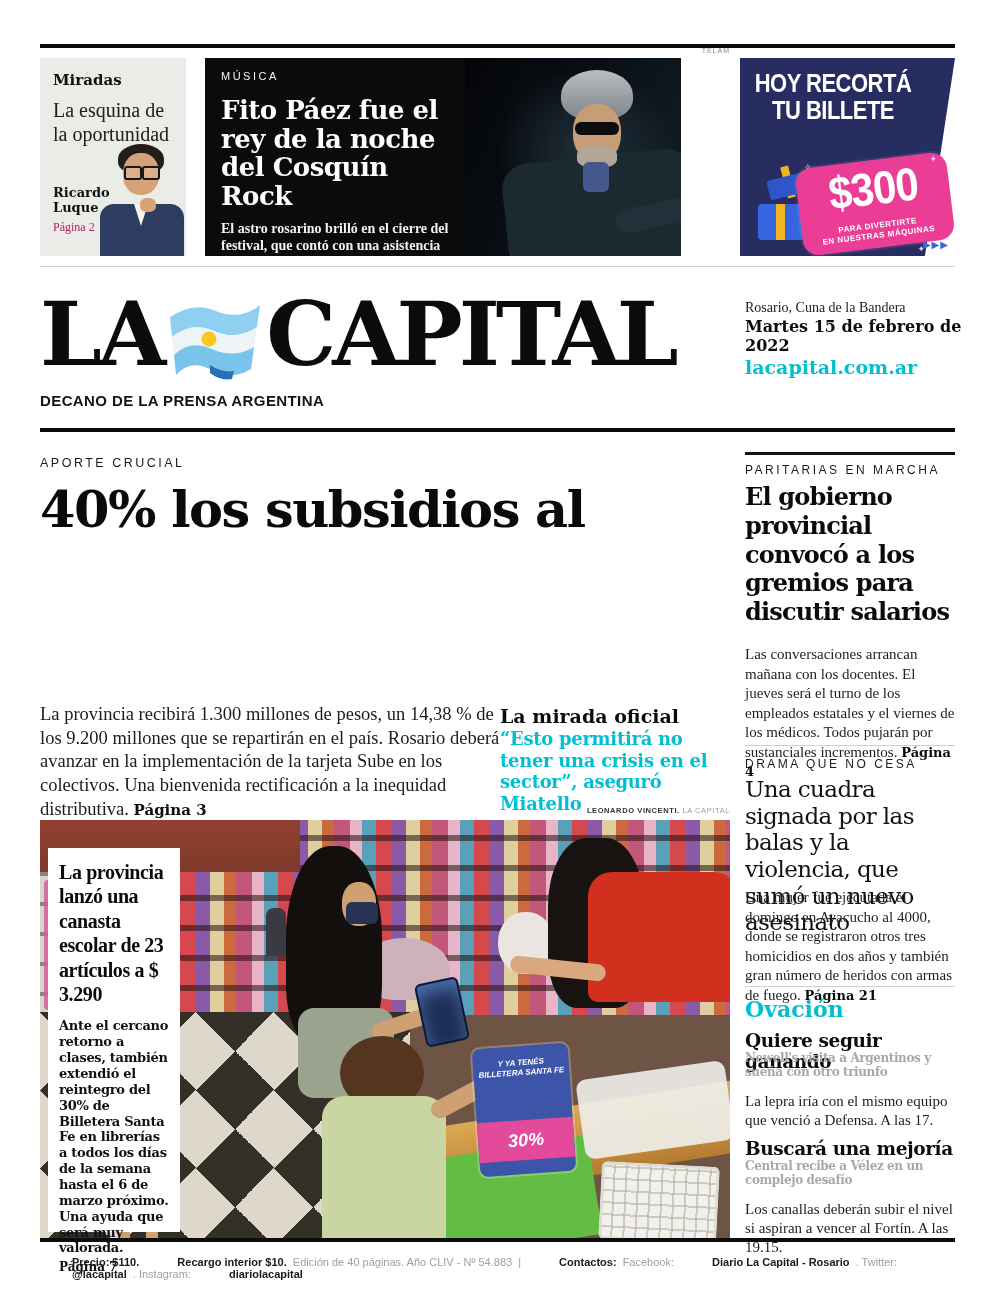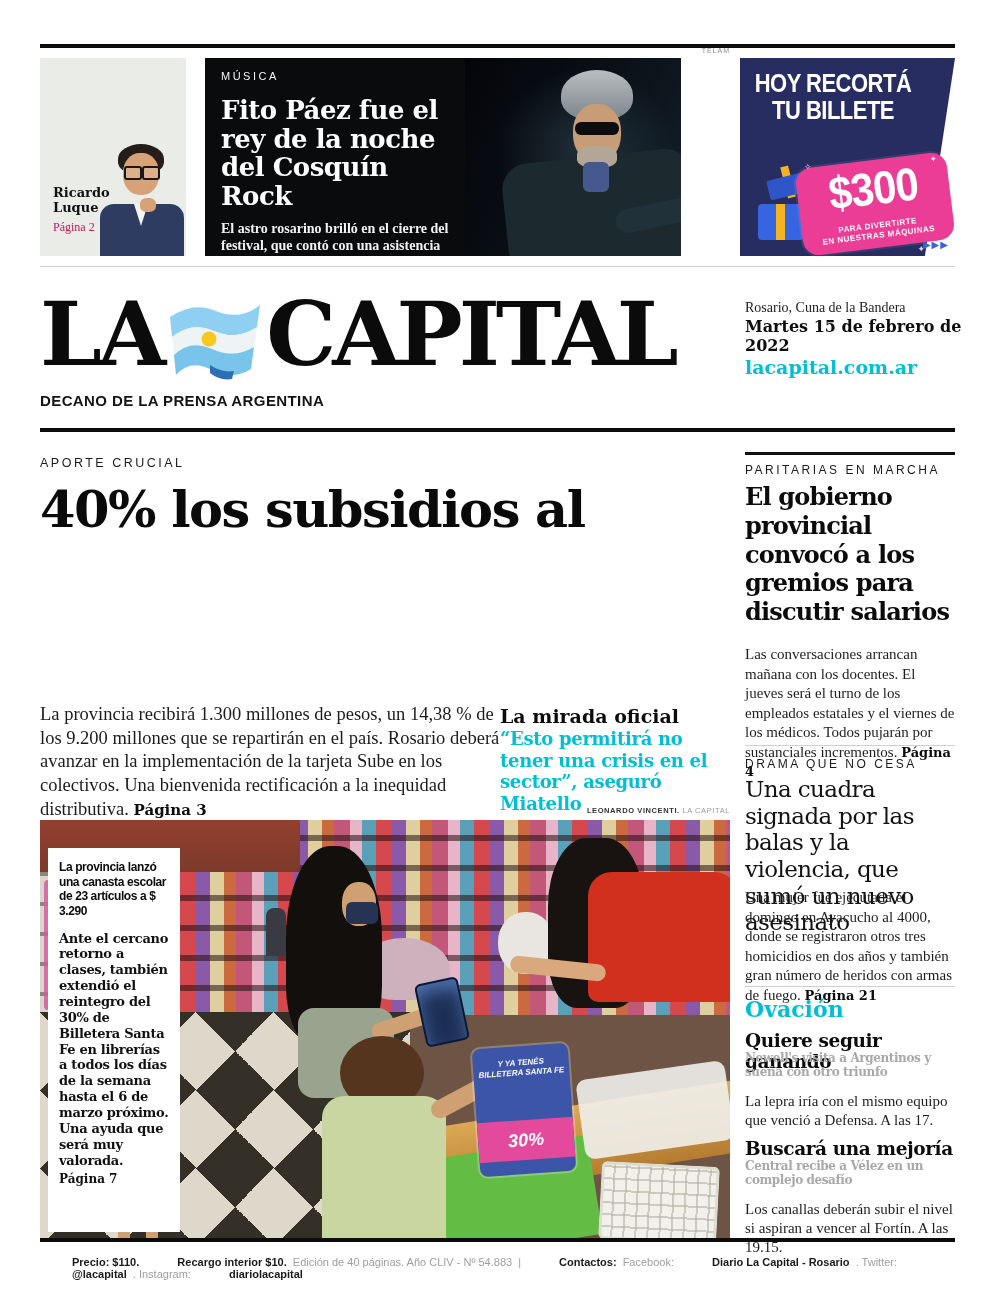--- a/index.html
+++ b/index.html
@@ -137,37 +137,41 @@
   .ph-sign{position:absolute;left:436px;top:226px;width:96px;height:128px;background:#3d55a8;border-radius:8px;transform:rotate(-4deg);box-shadow:0 0 0 2px rgba(255,255,255,.25);overflow:hidden;}
   .ph-sign-t{margin-top:12px;text-align:center;color:#fff;font-family:"Liberation Sans",sans-serif;font-weight:700;font-size:8px;line-height:1.3;font-style:italic;}
   .ph-sign-band{position:absolute;left:0;bottom:14px;width:100%;height:40px;background:#e44a9b;display:flex;align-items:center;justify-content:center;}
   .ph-sign-d{color:#fff;font-family:"Liberation Sans",sans-serif;font-weight:700;font-size:18px;font-style:italic;}
   .ph-basket{position:absolute;left:560px;top:344px;width:118px;height:78px;background:#f1f0ea;border-radius:6px;transform:rotate(3deg);box-shadow:inset 0 0 0 3px #dddcd2;background-image:repeating-linear-gradient(90deg,rgba(180,178,165,.6) 0 2px,transparent 2px 12px),repeating-linear-gradient(0deg,rgba(180,178,165,.6) 0 2px,transparent 2px 12px);}
   .ph-bags{position:absolute;left:540px;top:250px;width:150px;height:80px;background:#efefec;border-radius:10px;transform:rotate(-8deg);opacity:.9;}
 
   
   .wbox{left:48px;top:848px;width:132px;height:384px;background:#ffffff;}
   .wbox-in{padding:12px 9px 0 11px;}
-  .wbox-title{font-family:Liberation Sans, sans-serif;font-weight:700;font-size:12px;line-height:1.22;letter-spacing:-0.4px;color:#0b0b0b;}
+  .wbox-title{font-family:Liberation Serif, serif;font-weight:700;font-size:20px;line-height:1.22;letter-spacing:-0.4px;color:#0b0b0b;}
   .wbox-body{margin-top:12px;font-family:"DejaVu Serif",serif;font-weight:700;font-size:13px;line-height:1.22;letter-spacing:-0.3px;color:#111;}
   .wbox-pg{margin-top:4px;font-family:"DejaVu Serif",serif;font-weight:700;font-size:12px;color:#111;}
 
   
   .f-rule{left:40px;top:1238px;width:915px;height:4px;}
   .footer{left:40px;top:1256px;width:915px;font-size:11px;color:#9e9e9e;}
   .footer b{color:#1a1a1a;font-weight:700;padding-left:32px;}
   .footer span{margin-right:3px;}
 </style>
 </head>
 <body>
 
 <div class="abs rule-black" style="left:40px;top:44px;width:915px;height:4px;"></div>
 <div class="abs telam sans">TELAM</div>
 
 <div class="abs miradas">
+  <div class="miradas-inner">
+    <div class="miradas-sec">Miradas</div>
+    <div class="miradas-title">La esquina de la oportunidad</div>
+  </div>
   <div class="miradas-author">Ricardo Luque</div>
   <div class="miradas-page">Página 2</div>
   <div class="portrait">
     <div class="p-hair"></div>
     <div class="p-face"></div>
     <div class="p-gl1"></div>
     <div class="p-gl2"></div>
     <div class="p-body"></div>
     <div class="p-shirt"></div>
     <div class="p-hand"></div>

